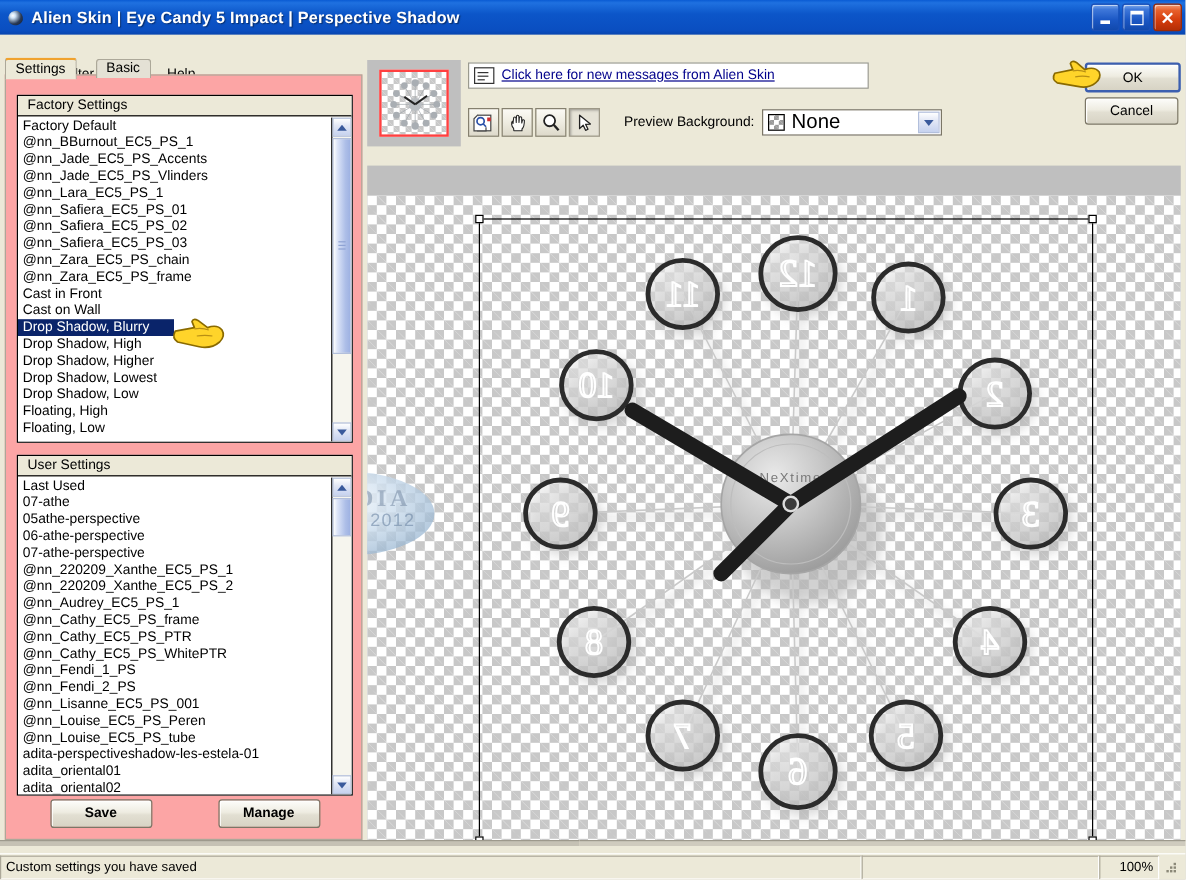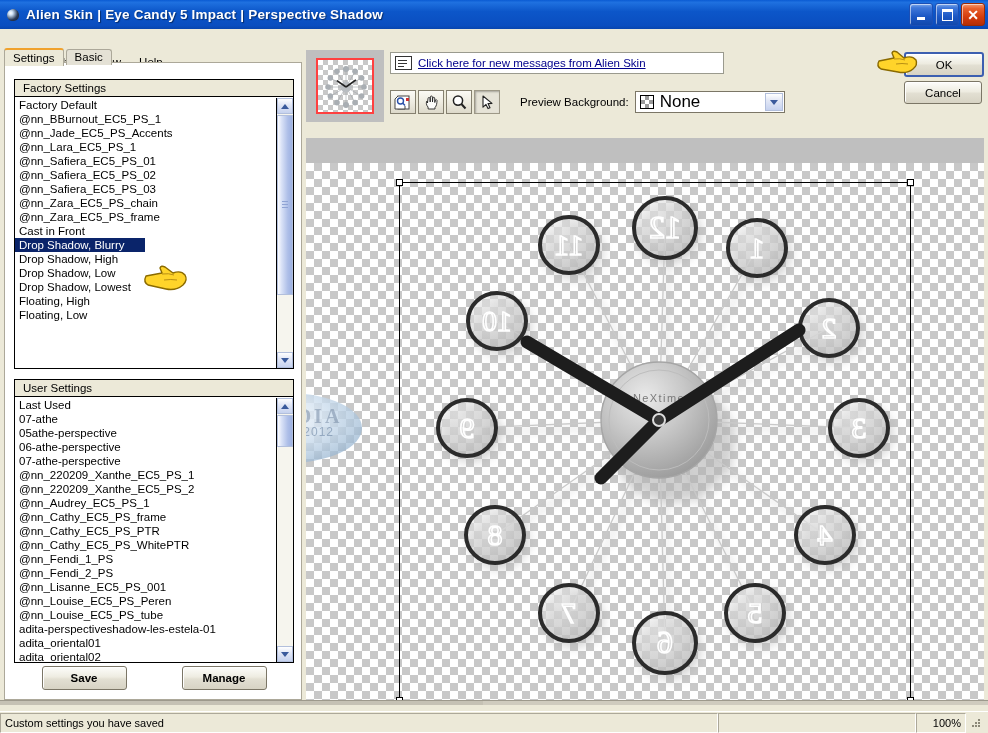--- a/index.html
+++ b/index.html
@@ -45,27 +45,27 @@
   
   .menubar{
     position:absolute;left:0;top:29px;width:988px;height:20px;background:#ece9d8;
     display:flex;align-items:center;padding-left:6px;box-sizing:border-box;
   }
   .menu-item{padding:2px 9px;color:#000;font-size:11.5px;cursor:default;margin-top:45px;}
 
   
   .left-panel{
     position:absolute;left:4px;top:62px;width:298px;height:638px;
-    background:#ffffff;border:1px solid #aca899;box-sizing:border-box;
+    background:#fca5a5;border:1px solid #aca899;box-sizing:border-box;
   }
   .tabs{position:absolute;left:4px;top:49px;height:16px;display:flex;align-items:flex-end;z-index:6;}
   .tab{
     height:16px;line-height:15px;padding:0 8px;font-size:11.5px;color:#000;
     background:#ece9d8;border:1px solid #aca899;border-bottom:none;
-    border-radius:3px 3px 0 0;box-sizing:border-box;margin-right:2px;text-align:center;
+    border-radius:3px 3px 0 0;box-sizing:border-box;margin-right:16px;text-align:center;
   }
   .tab.active{
     background:#ece9d8;border-top:2px solid #f0a22e;height:18px;line-height:16px;margin-bottom:-1px;
     position:relative;z-index:8;
   }
   .tab.inactive{background:#e4e1d5;}
 
   .group{
     position:absolute;left:9px;background:#fff;border:1px solid #000;box-sizing:border-box;overflow:hidden;
   }
@@ -191,21 +191,21 @@
 
   .watermark{
     position:absolute;left:-92px;top:255px;width:148px;height:70px;border-radius:50%;
     background:radial-gradient(ellipse at 40% 35%, rgba(255,255,255,.92) 0%, rgba(205,222,238,.82) 45%, rgba(150,180,208,.72) 78%, rgba(120,155,190,.55) 100%);
     overflow:hidden;
   }
   .wm-text{
     position:absolute;left:14px;top:12px;font-size:20px;letter-spacing:3px;font-weight:bold;
     color:rgba(120,140,165,.55);font-family:"Liberation Serif",serif;
   }
-  .wm-year{position:absolute;right:28px;top:32px;font-size:12px;color:rgba(110,135,165,.6);letter-spacing:1px;}
+  .wm-year{position:absolute;right:16px;top:32px;font-size:15px;color:rgba(110,135,165,.6);letter-spacing:1px;}
 
   
   .statusbar{
     position:absolute;left:0;bottom:0;width:988px;height:22px;background:#ece9d8;
     border-top:1px solid #fff;display:flex;align-items:center;box-sizing:border-box;
   }
   .st-cell{height:20px;border:1px solid #aca899;border-right-color:#fff;border-bottom-color:#fff;
            box-sizing:border-box;display:flex;align-items:center;font-size:11px;color:#000;padding:0 4px;}
   .st-main{flex:0 0 718px;}
   .st-mid{flex:0 0 198px;}
@@ -252,31 +252,34 @@
   </div>
 
   <div class="left-panel">
 
     <div class="group" style="top:16px;width:280px;height:290px;">
       <div class="group-hdr">Factory Settings</div>
       <div class="listbox" id="factory-list">
           <div class="litem">Factory Default</div>
           <div class="litem">@nn_BBurnout_EC5_PS_1</div>
           <div class="litem">@nn_Jade_EC5_PS_Accents</div>
+          <div class="litem">@nn_Jade_EC5_PS_Vlinders</div>
           <div class="litem">@nn_Lara_EC5_PS_1</div>
           <div class="litem">@nn_Safiera_EC5_PS_01</div>
           <div class="litem">@nn_Safiera_EC5_PS_02</div>
           <div class="litem">@nn_Safiera_EC5_PS_03</div>
           <div class="litem">@nn_Zara_EC5_PS_chain</div>
           <div class="litem">@nn_Zara_EC5_PS_frame</div>
           <div class="litem">Cast in Front</div>
+          <div class="litem">Cast on Wall</div>
           <div class="litem sel">Drop Shadow, Blurry</div>
           <div class="litem">Drop Shadow, High</div>
+          <div class="litem">Drop Shadow, Higher</div>
+          <div class="litem">Drop Shadow, Lowest</div>
           <div class="litem">Drop Shadow, Low</div>
-          <div class="litem">Drop Shadow, Lowest</div>
           <div class="litem">Floating, High</div>
           <div class="litem">Floating, Low</div>
         </div>
       <div class="sbar">
         <div class="sb-arrow up">
             <span class="caret up"></span>
           </div>
         <div class="sb-thumb" style="top:17px;height:180px;">
           <span class="sb-grip">
               <i></i>

